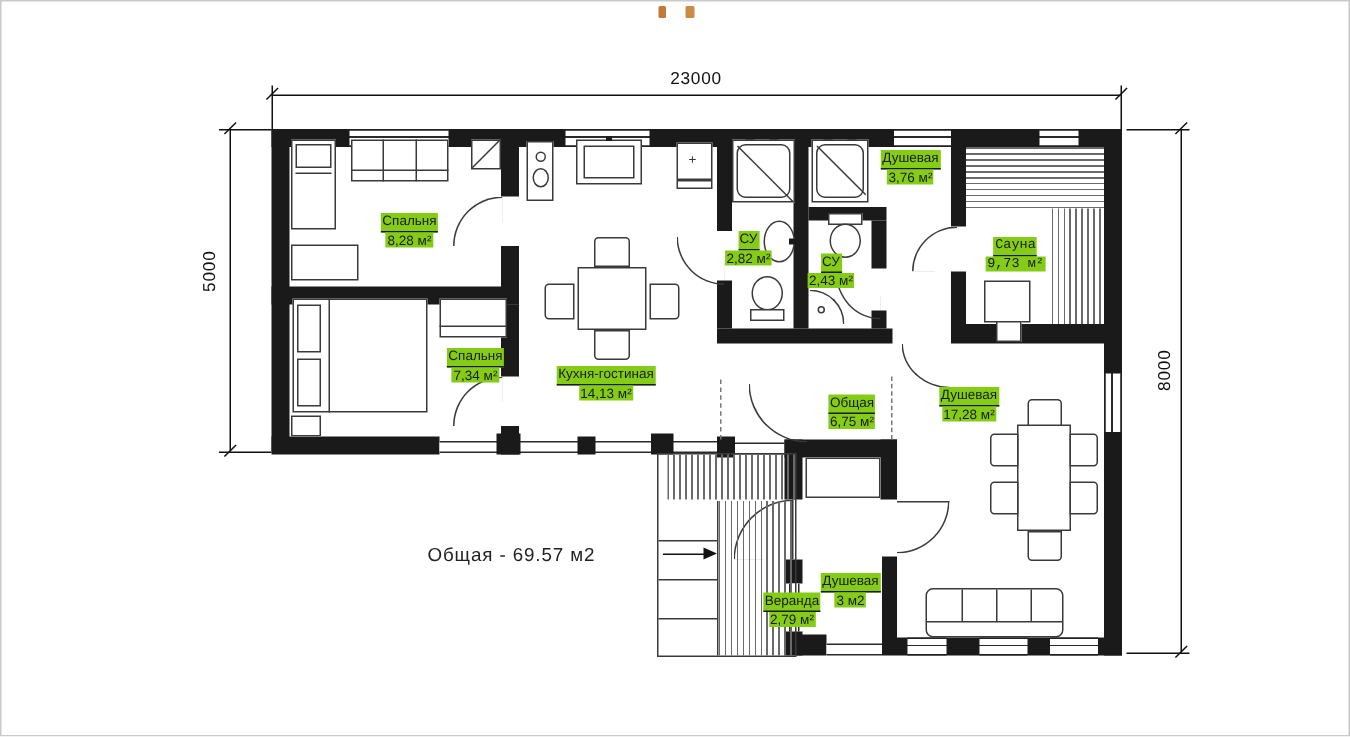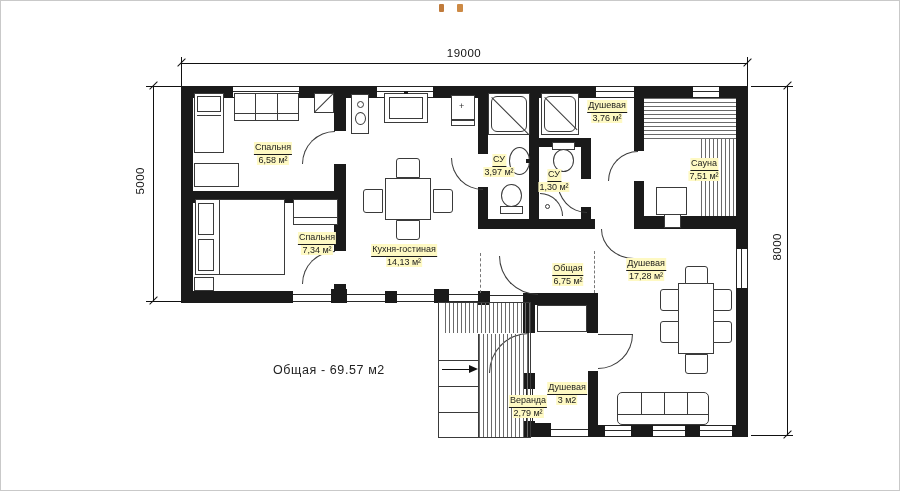--- a/index.html
+++ b/index.html
@@ -17,42 +17,42 @@
   .winv{position:absolute;box-sizing:border-box;border-left:1px solid #222;border-right:1px solid #222;
         background:linear-gradient(to right,#fff 0 4px,#2a2a2a 4px 5px,#fff 5px);}
   .glazh{position:absolute;box-sizing:border-box;height:8px;border-top:1px solid #2a2a2a;border-bottom:1px solid #2a2a2a;background:#fff;}
   .glazv{position:absolute;box-sizing:border-box;border-left:1px solid #2a2a2a;border-right:1px solid #2a2a2a;background:#fff;}
   .hv{position:absolute;background-image:repeating-linear-gradient(to right,#6a6a6a 0 1px,transparent 1px 4px);}
   .hh{position:absolute;background-image:repeating-linear-gradient(to bottom,#6a6a6a 0 1px,transparent 1px 4px);}
   .dashv{position:absolute;width:1px;border-left:1px dashed #777;}
   .diag{position:absolute;height:1px;background:#3a3a3a;transform-origin:left top;}
   .tick{position:absolute;width:11px;height:1px;background:#111;transform:rotate(-45deg);}
   .rlabel{position:absolute;font-size:9px;line-height:1.3;text-align:center;transform:translateX(-50%);white-space:nowrap;}
-  .rlabel span{background:#fef9c3;padding:0 1px;}
+  .rlabel span{background:#84cc16;padding:0 1px;}
   .rlabel .nm{border-bottom:1px solid #1b1b1b;display:inline-block;padding-bottom:0px;}
   .dimtxt{position:absolute;font-size:11.5px;letter-spacing:0.5px;color:#111;}
   .vtext{writing-mode:vertical-rl;transform:rotate(180deg);}
-  .total{position:absolute;font-size:12.5px;letter-spacing:0.6px;color:#222;}
+  .total{position:absolute;font-size:12.5px;letter-spacing:0.6px;color:#222;margin-left:12px;}
   .plus{position:absolute;font-size:9px;color:#333;}
   .arrowhead{position:absolute;width:0;height:0;border-top:4px solid transparent;border-bottom:4px solid transparent;border-left:9px solid #111;}
 </style>
 </head>
 <body>
 
 <div id="plan">
 
   <div class="abs" style="left:438px;top:3px;width:5px;height:8px;background:#c07b3b;border-radius:1px;"></div>
   <div class="abs" style="left:456px;top:3px;width:6px;height:8px;background:#cd8a45;border-radius:1px;"></div>
 
   <div class="dimln" style="left:180px;top:62px;width:566px;height:1px;"></div>
   <div class="dimln" style="left:180px;top:56px;width:1px;height:29px;"></div>
   <div class="dimln" style="left:746px;top:56px;width:1px;height:29px;"></div>
   <div class="tick" style="left:175px;top:61px;"></div>
   <div class="tick" style="left:741px;top:61px;"></div>
-  <div class="dimtxt" style="left:433px;top:46px;width:60px;text-align:center;">19000</div>
+  <div class="dimtxt" style="left:433px;top:46px;width:60px;text-align:center;">23000</div>
 
   <div class="dimln" style="left:152px;top:85px;width:1px;height:215px;"></div>
   <div class="dimln" style="left:145px;top:85px;width:35px;height:1px;"></div>
   <div class="dimln" style="left:145px;top:300px;width:35px;height:1px;"></div>
   <div class="tick" style="left:147px;top:84px;"></div>
   <div class="tick" style="left:147px;top:299px;"></div>
   <div class="dimtxt vtext" style="left:133px;top:166px;">5000</div>
 
   <div class="dimln" style="left:786px;top:85px;width:1px;height:349px;"></div>
   <div class="dimln" style="left:750px;top:85px;width:42px;height:1px;"></div>
@@ -207,45 +207,45 @@
   <div class="hv" style="left:478px;top:333px;width:51px;height:103px;"></div>
   <div class="ln" style="left:477px;top:333px;width:1px;height:103px;"></div>
   <div class="ln" style="left:438px;top:359px;width:39px;height:1px;"></div>
   <div class="ln" style="left:438px;top:385px;width:39px;height:1px;"></div>
   <div class="ln" style="left:438px;top:411px;width:39px;height:1px;"></div>
   <div class="dimln" style="left:441px;top:368px;width:28px;height:1px;"></div>
   <div class="arrowhead" style="left:468px;top:364px;"></div>
 
   <div class="rlabel" style="left:272px;top:141px;">
     <span class="nm">Спальня</span><br>
-    <span class="ar">6,58 м²</span>
+    <span class="ar">8,28 м²</span>
   </div>
   <div class="rlabel" style="left:316px;top:231px;">
     <span class="nm">Спальня</span><br>
     <span class="ar">7,34 м²</span>
   </div>
   <div class="rlabel" style="left:403px;top:243px;">
     <span class="nm">Кухня-гостиная</span><br>
     <span class="ar">14,13 м²</span>
   </div>
   <div class="rlabel" style="left:498px;top:153px;">
     <span class="nm">СУ</span><br>
-    <span class="ar">3,97 м²</span>
+    <span class="ar">2,82 м²</span>
   </div>
   <div class="rlabel" style="left:553px;top:168px;">
     <span class="nm">СУ</span><br>
-    <span class="ar">1,30 м²</span>
+    <span class="ar">2,43 м²</span>
   </div>
   <div class="rlabel" style="left:606px;top:99px;">
     <span class="nm">Душевая</span><br>
     <span class="ar">3,76 м²</span>
   </div>
-  <div class="rlabel" style="left:703px;top:157px;">
+  <div class="rlabel" style="left:676px;top:157px;font-family:Liberation Mono, monospace;">
     <span class="nm">Сауна</span><br>
-    <span class="ar">7,51 м²</span>
+    <span class="ar">9,73 м²</span>
   </div>
   <div class="rlabel" style="left:645px;top:257px;">
     <span class="nm">Душевая</span><br>
     <span class="ar">17,28 м²</span>
   </div>
   <div class="rlabel" style="left:567px;top:262px;">
     <span class="nm">Общая</span><br>
     <span class="ar">6,75 м²</span>
   </div>
   <div class="rlabel" style="left:566px;top:381px;">

